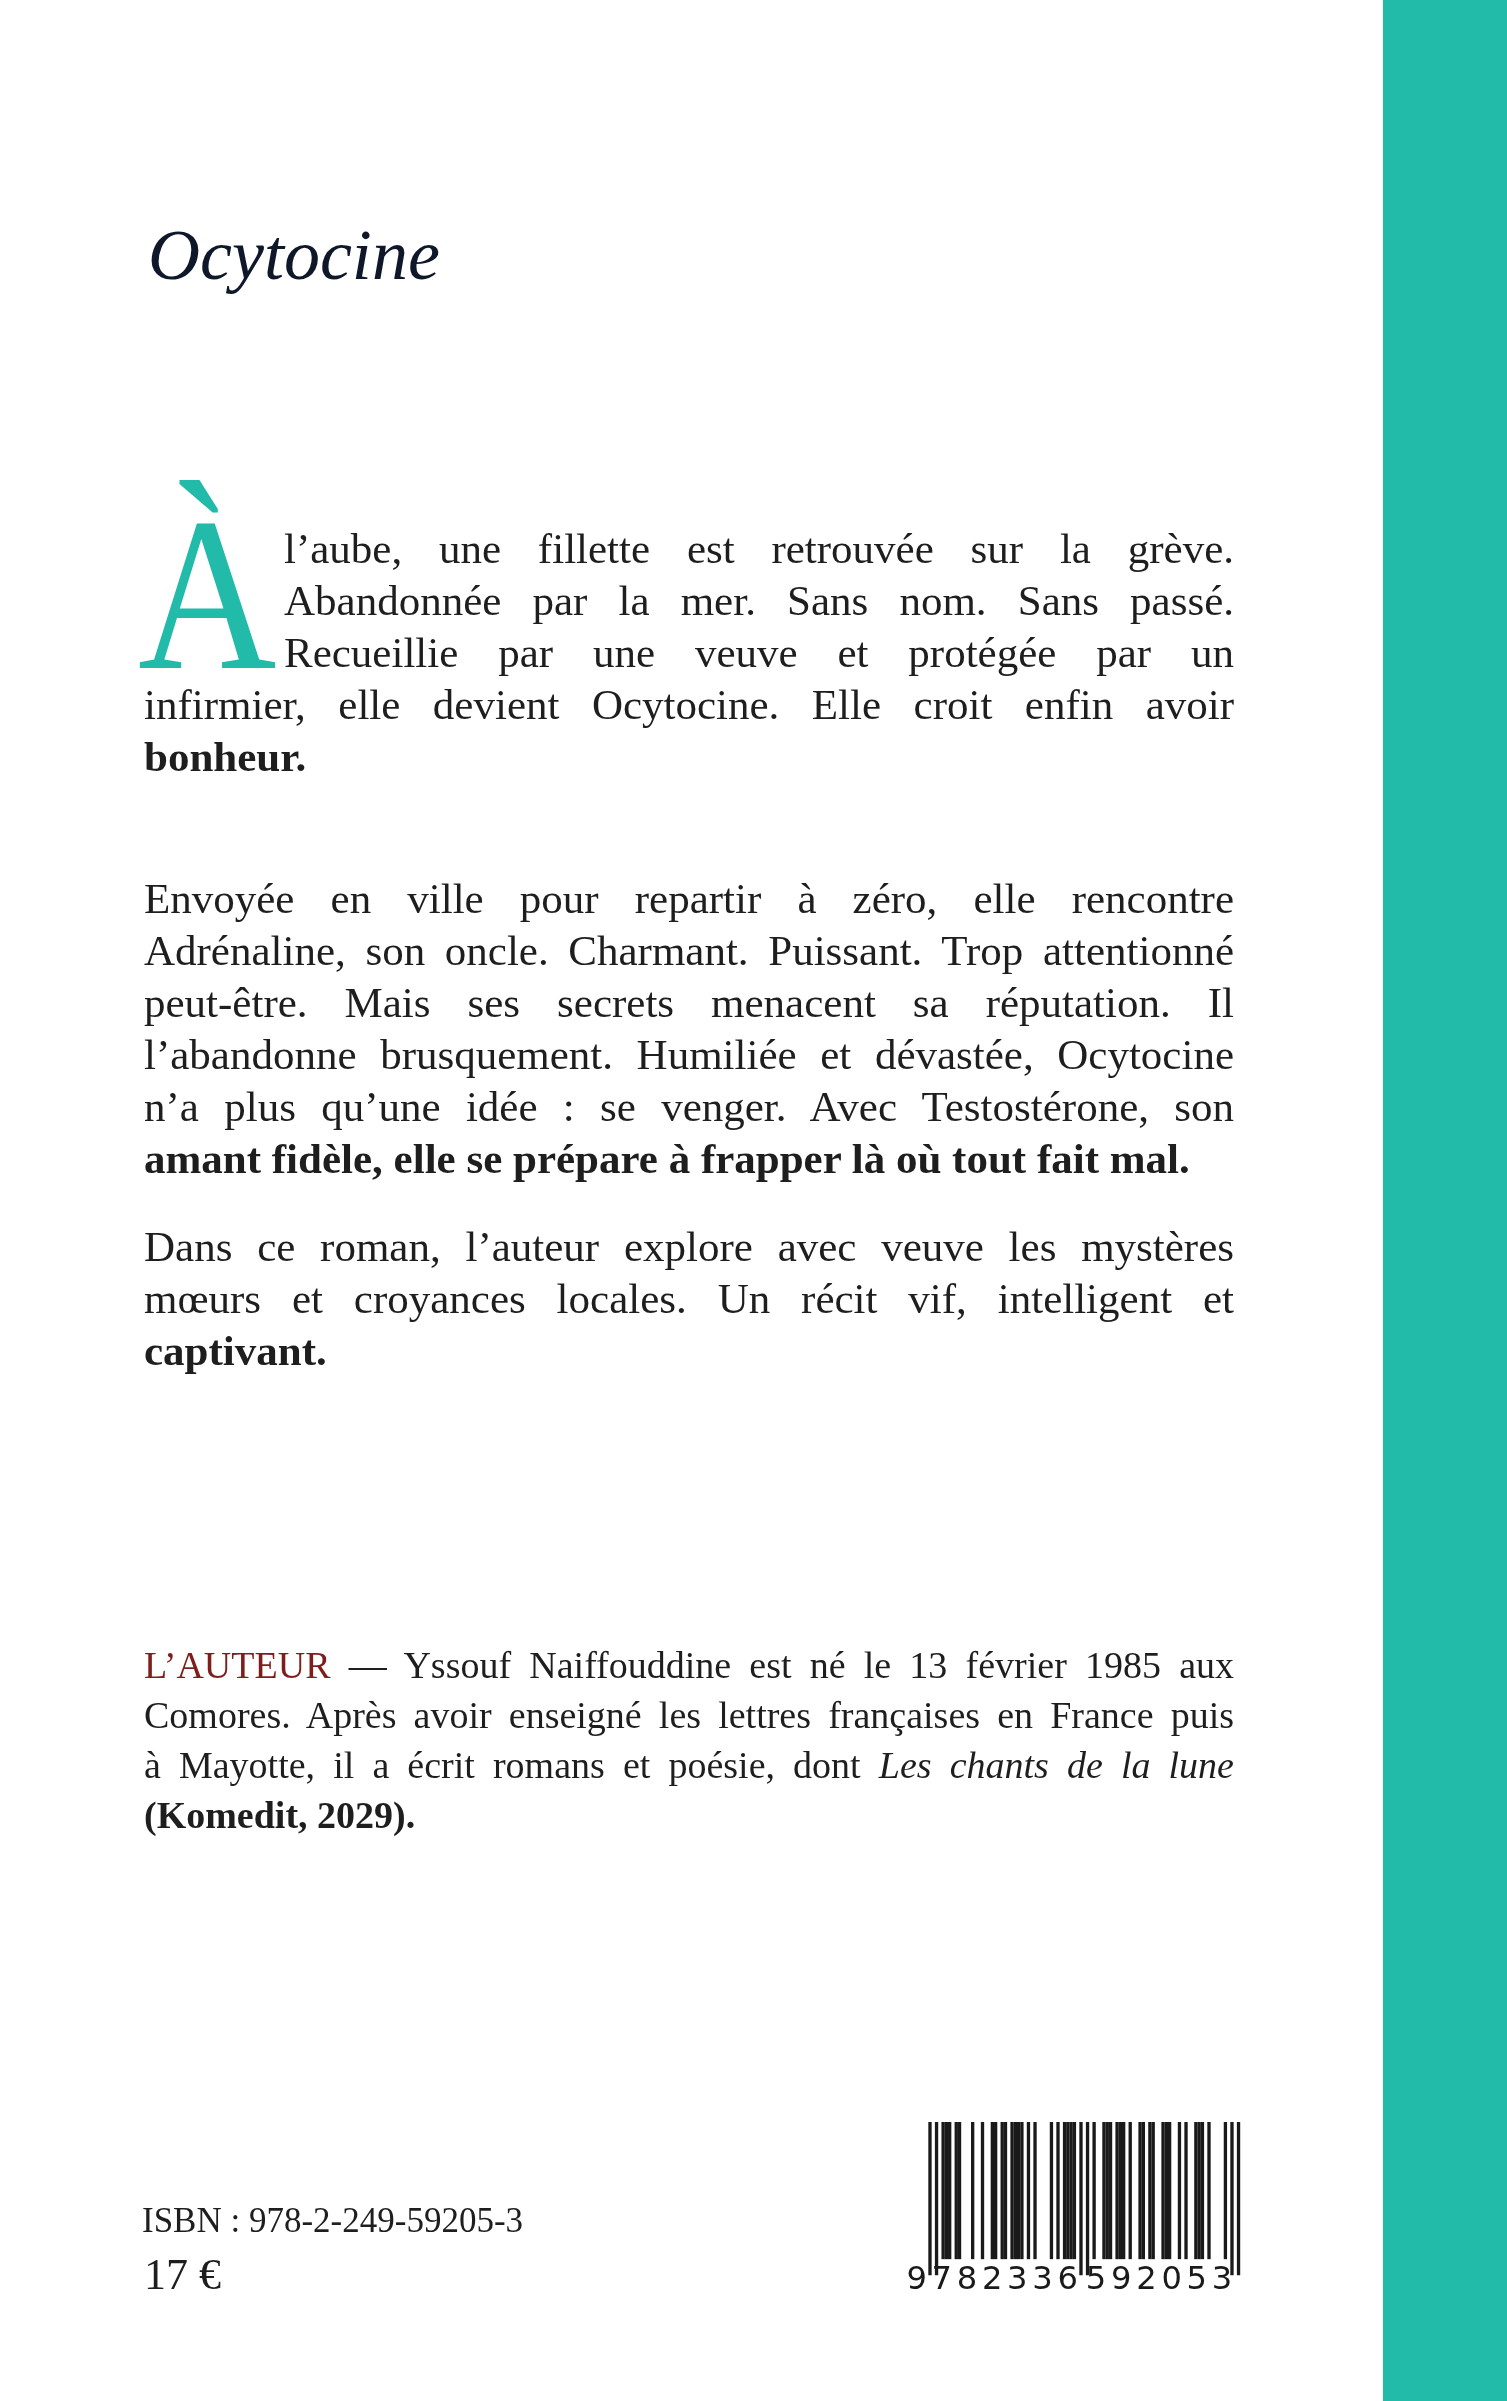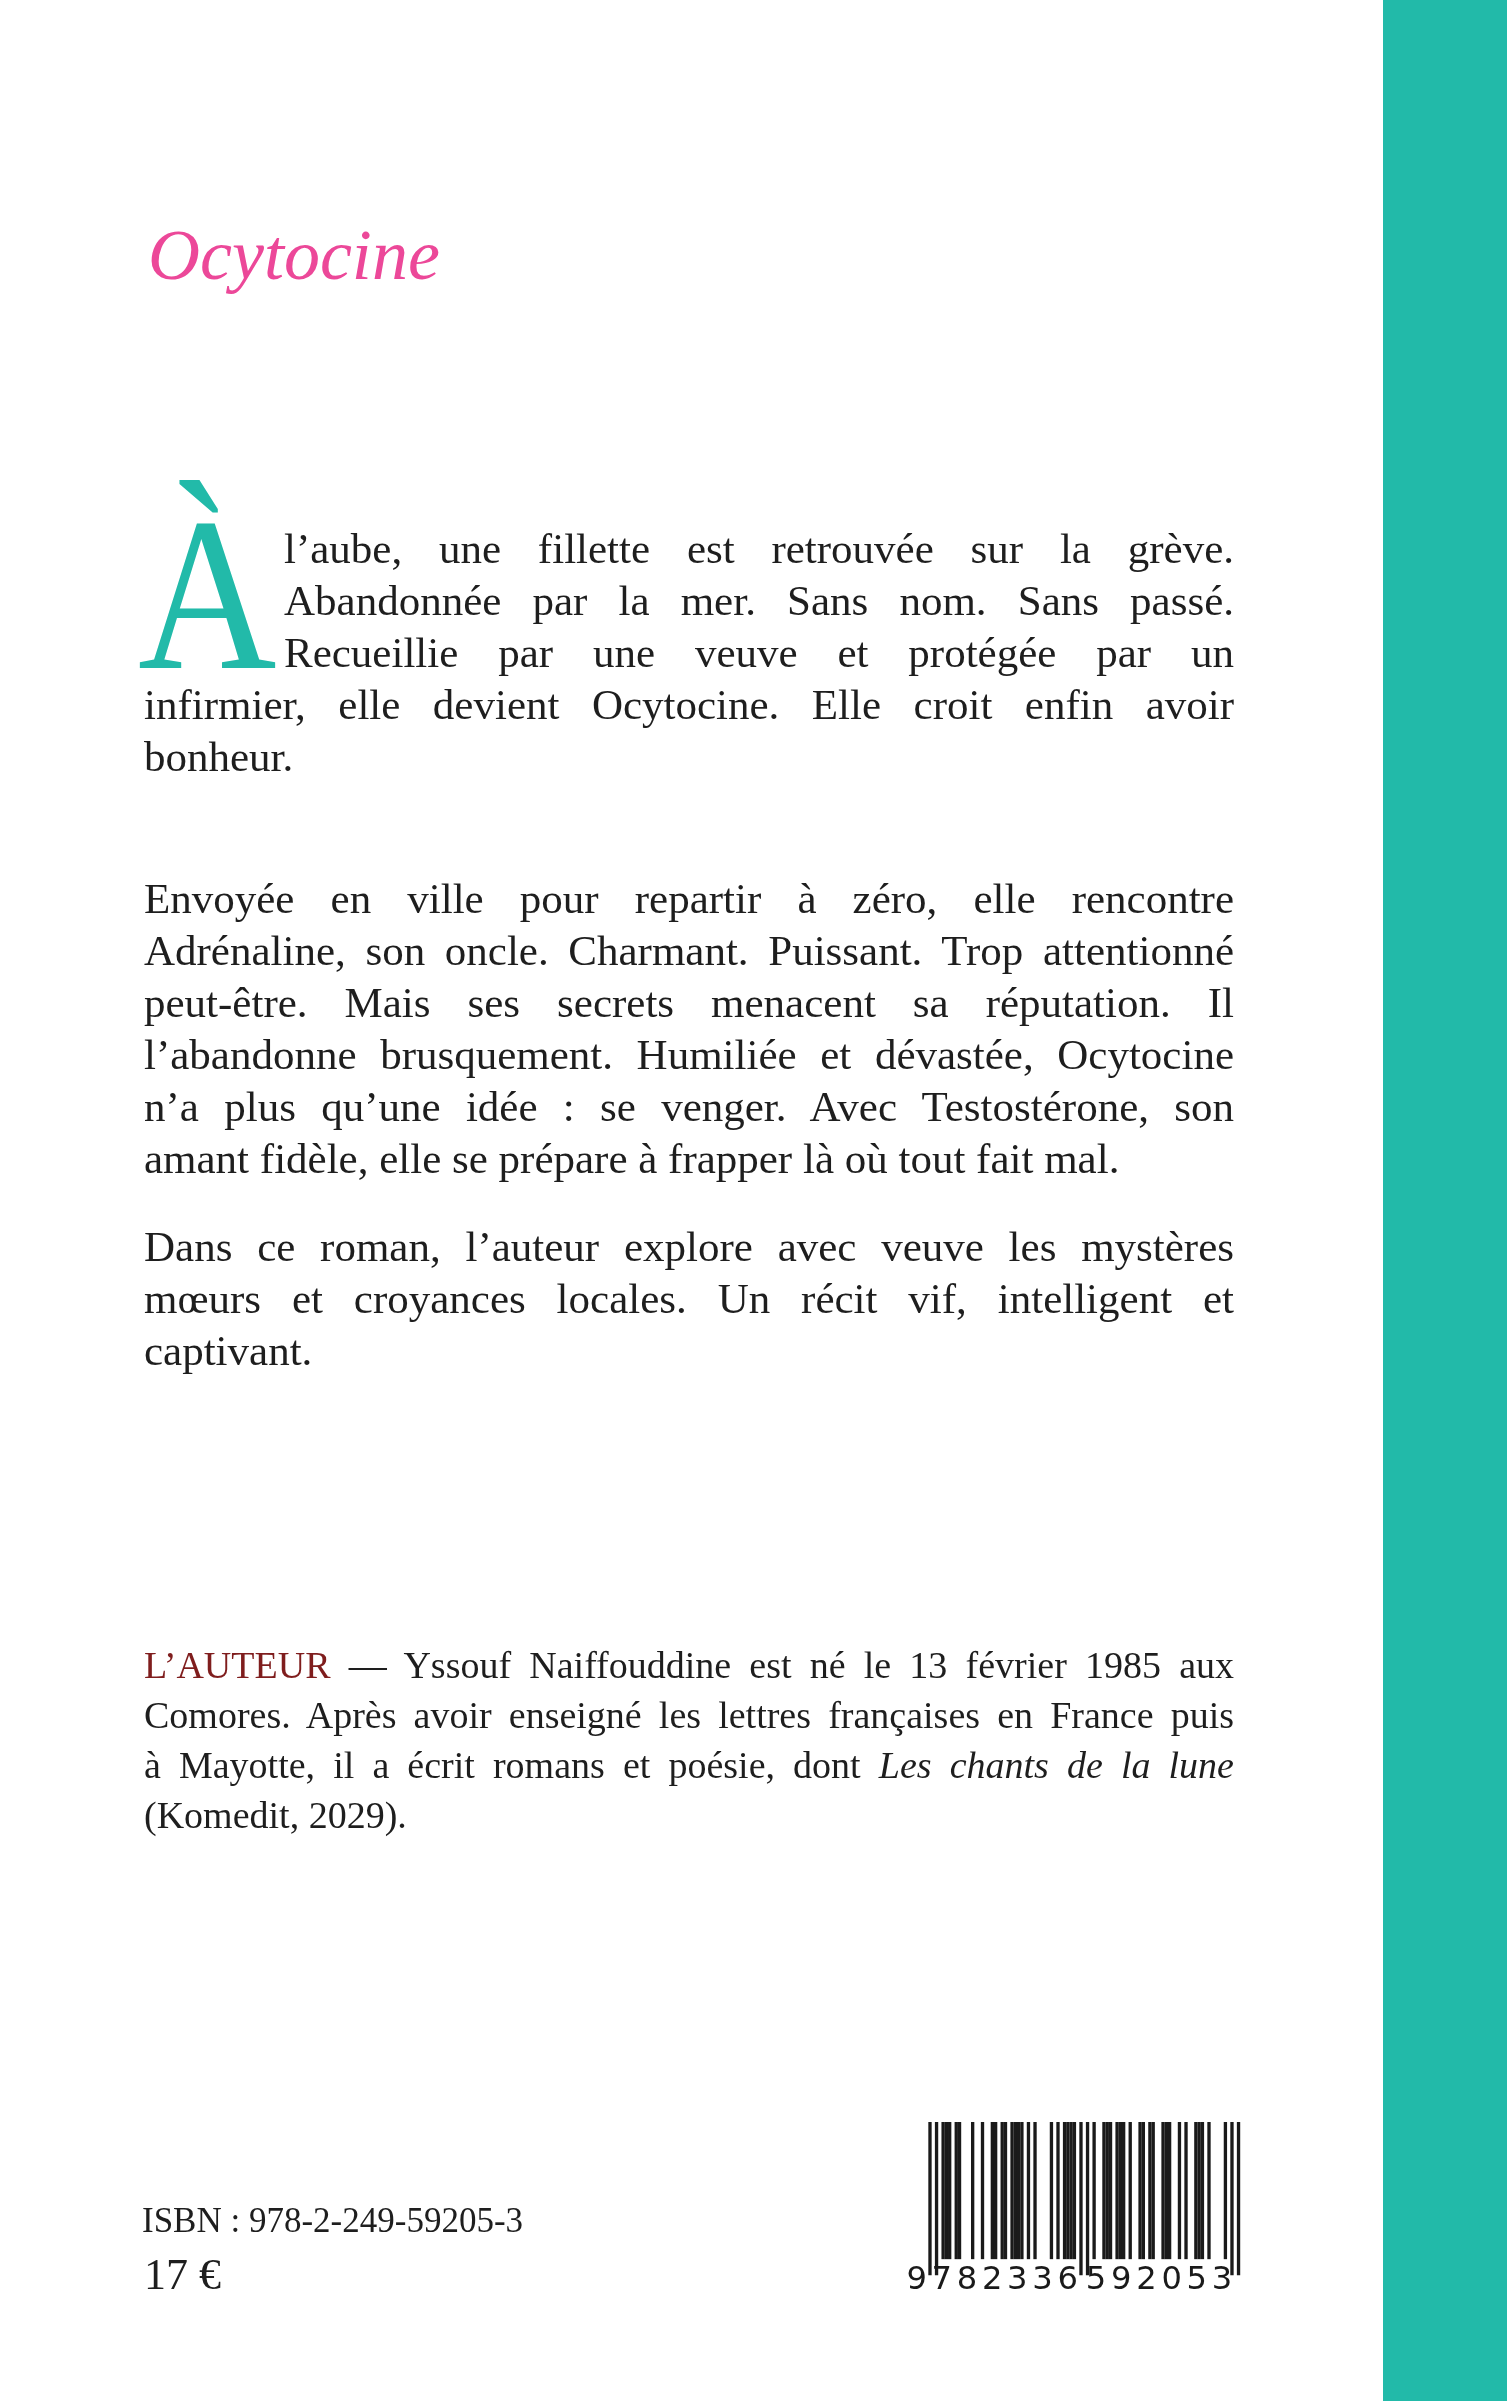--- a/index.html
+++ b/index.html
@@ -4,25 +4,25 @@
 <style>
   html, body { margin: 0; padding: 0; }
   body {
     width: 1508px; height: 2402px; position: relative; overflow: hidden;
     background: #ffffff; color: #1e1e1e;
     font-family: "Liberation Serif", "DejaVu Serif", serif;
   }
   .stripe { position: absolute; left: 1383px; top: 0; width: 125px; height: 2402px; background: #22baa9; }
   .title {
     position: absolute; left: 148px; top: 217px; height: 76px; line-height: 76px;
-    font-size: 72px; font-style: italic; color: #ec4899; white-space: nowrap;
+    font-size: 72px; font-style: italic; color: #0f172a; white-space: nowrap;
   }
   .para { position: absolute; left: 144px; width: 1090px; font-size: 43px; line-height: 52px; }
   .line { display: block; height: 52px; white-space: nowrap; text-align: justify; text-align-last: justify; }
-  .line.last { text-align: right; text-align-last: left; }
+  .line.last { text-align: right; text-align-last: left; font-weight: bold; }
   .line.indent { margin-left: 140px; }
   .dropcap {
     position: absolute; left: 138px; top: 486px; height: 218px; line-height: 218px;
     font-size: 218px; color: #22baa9; transform-origin: left center; transform: scaleX(0.88);
   }
   .author { position: absolute; left: 144px; top: 1640px; width: 1090px; font-size: 38px; line-height: 50px; }
   .author .line { height: 50px; }
   .author-label { color: #7f1d1d; }
   .ital { font-style: italic; }
   .isbn { position: absolute; left: 142px; top: 2200px; height: 42px; line-height: 42px; font-size: 35px; white-space: nowrap; }

